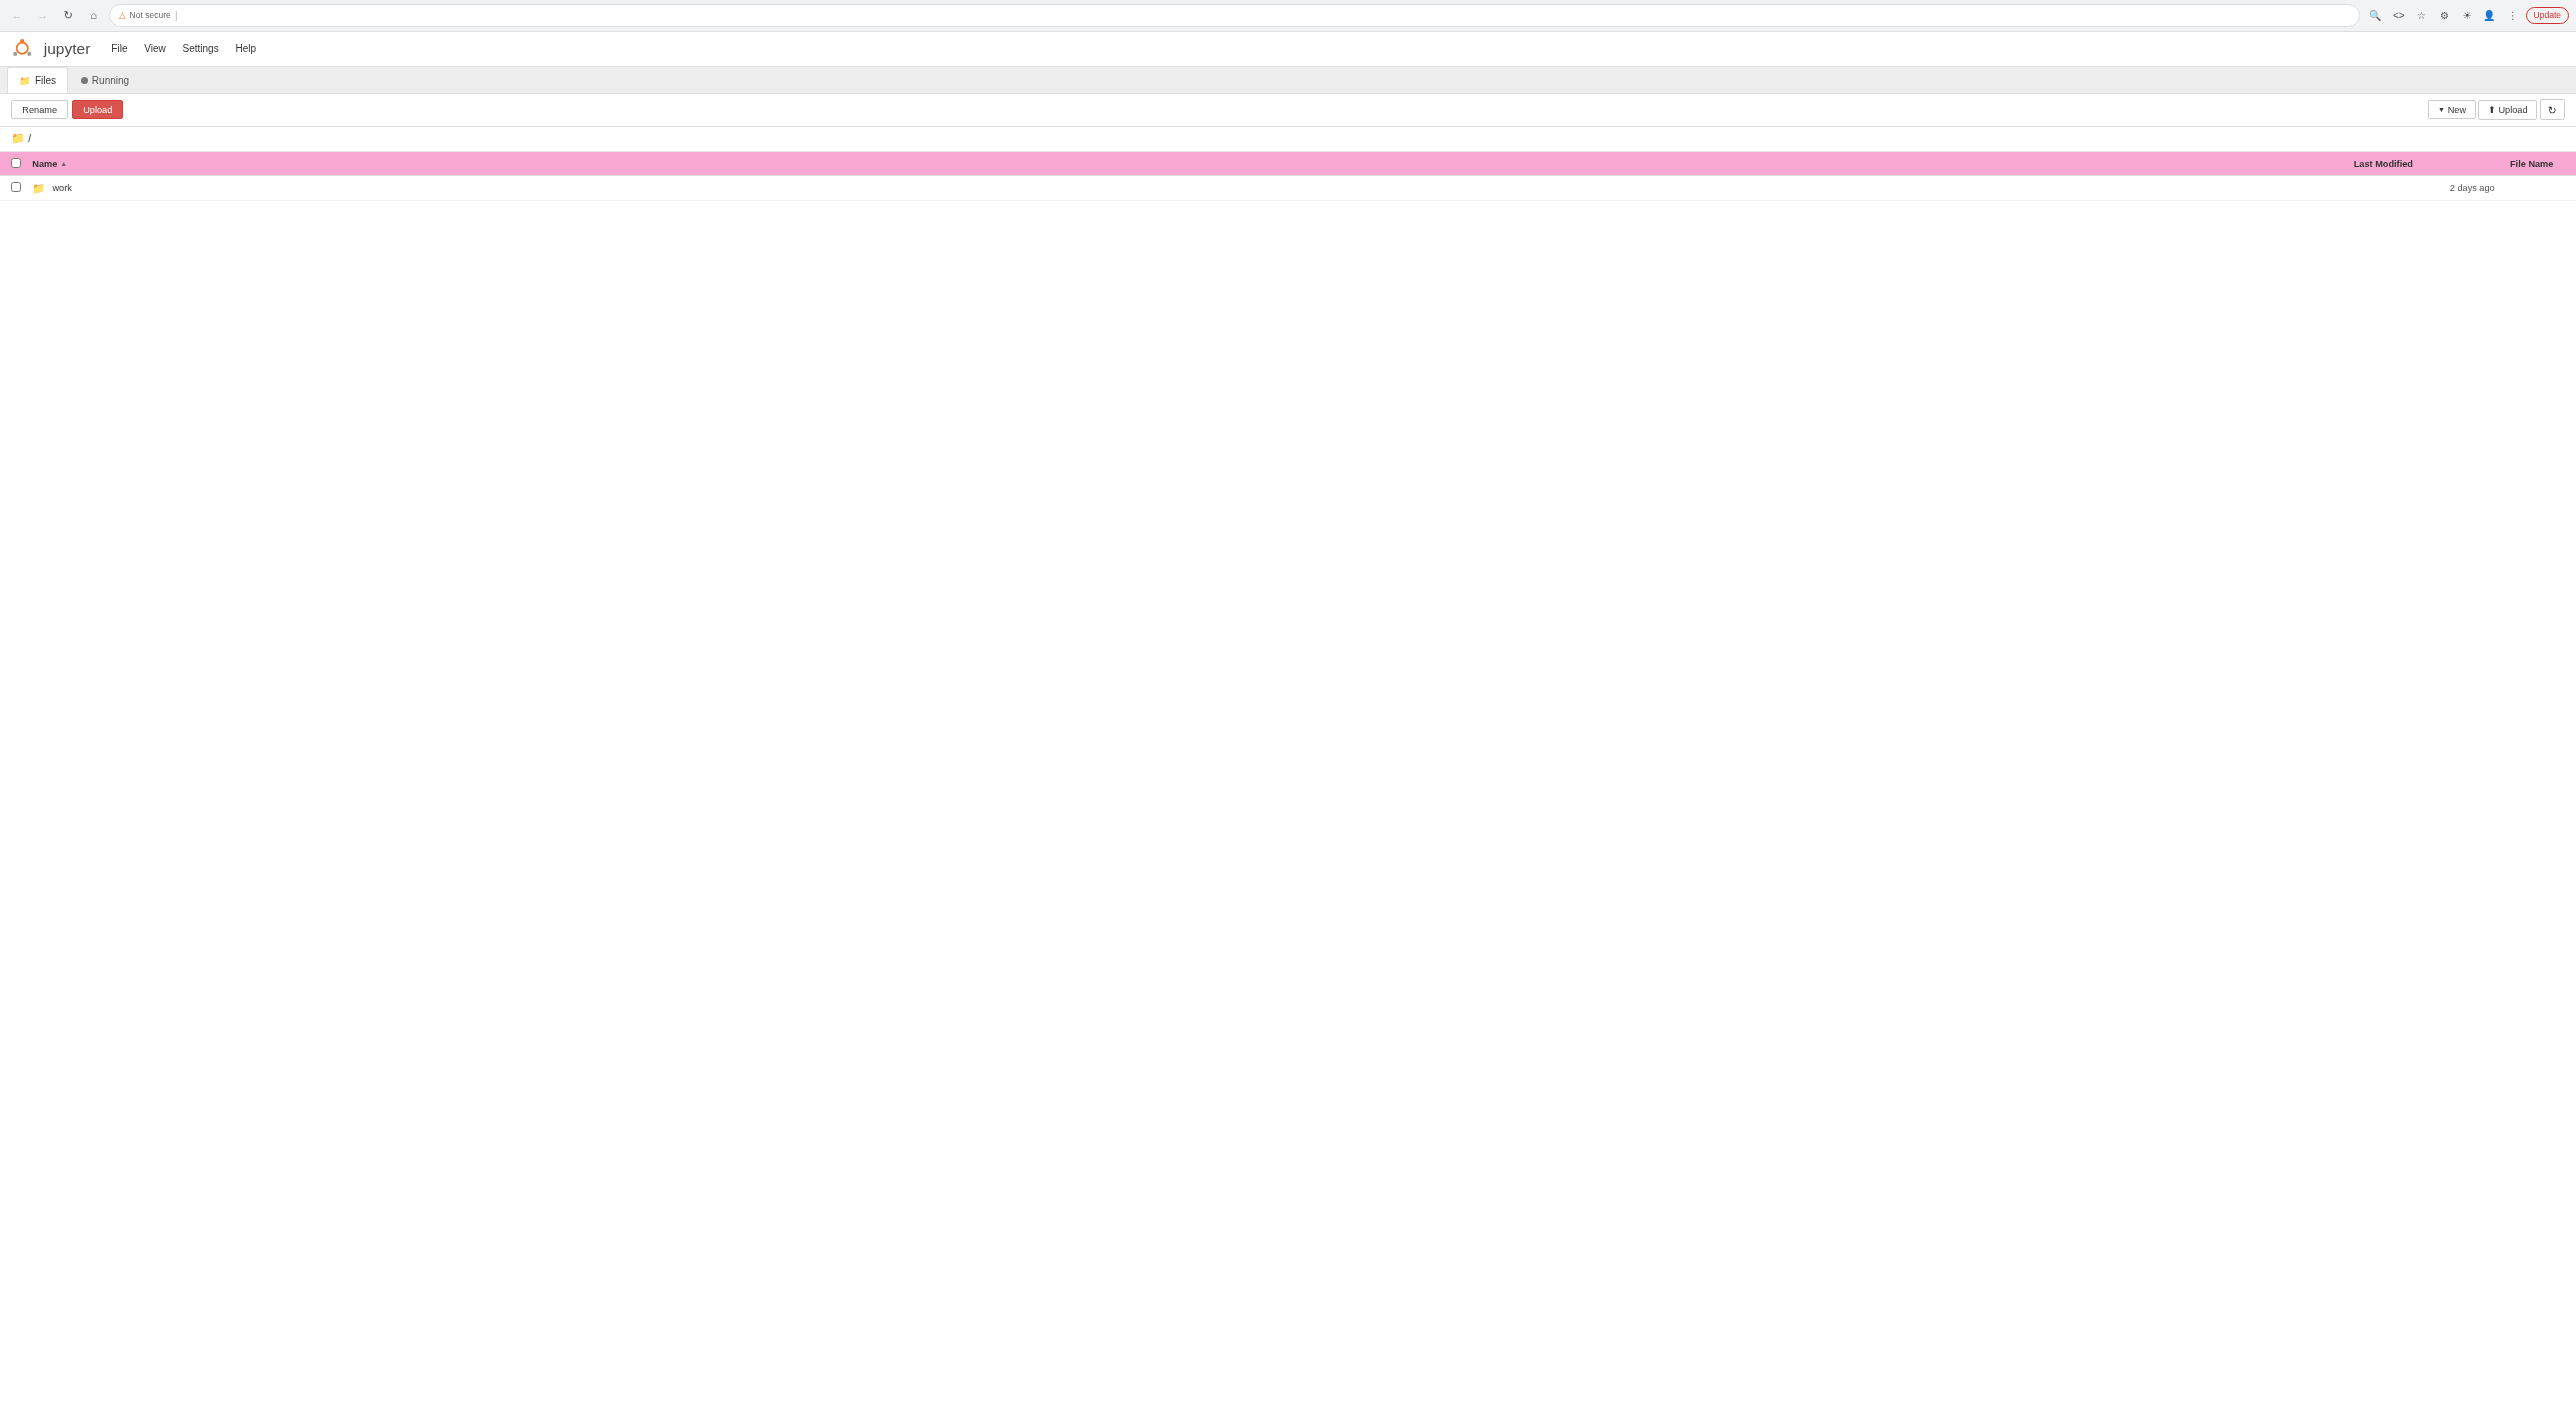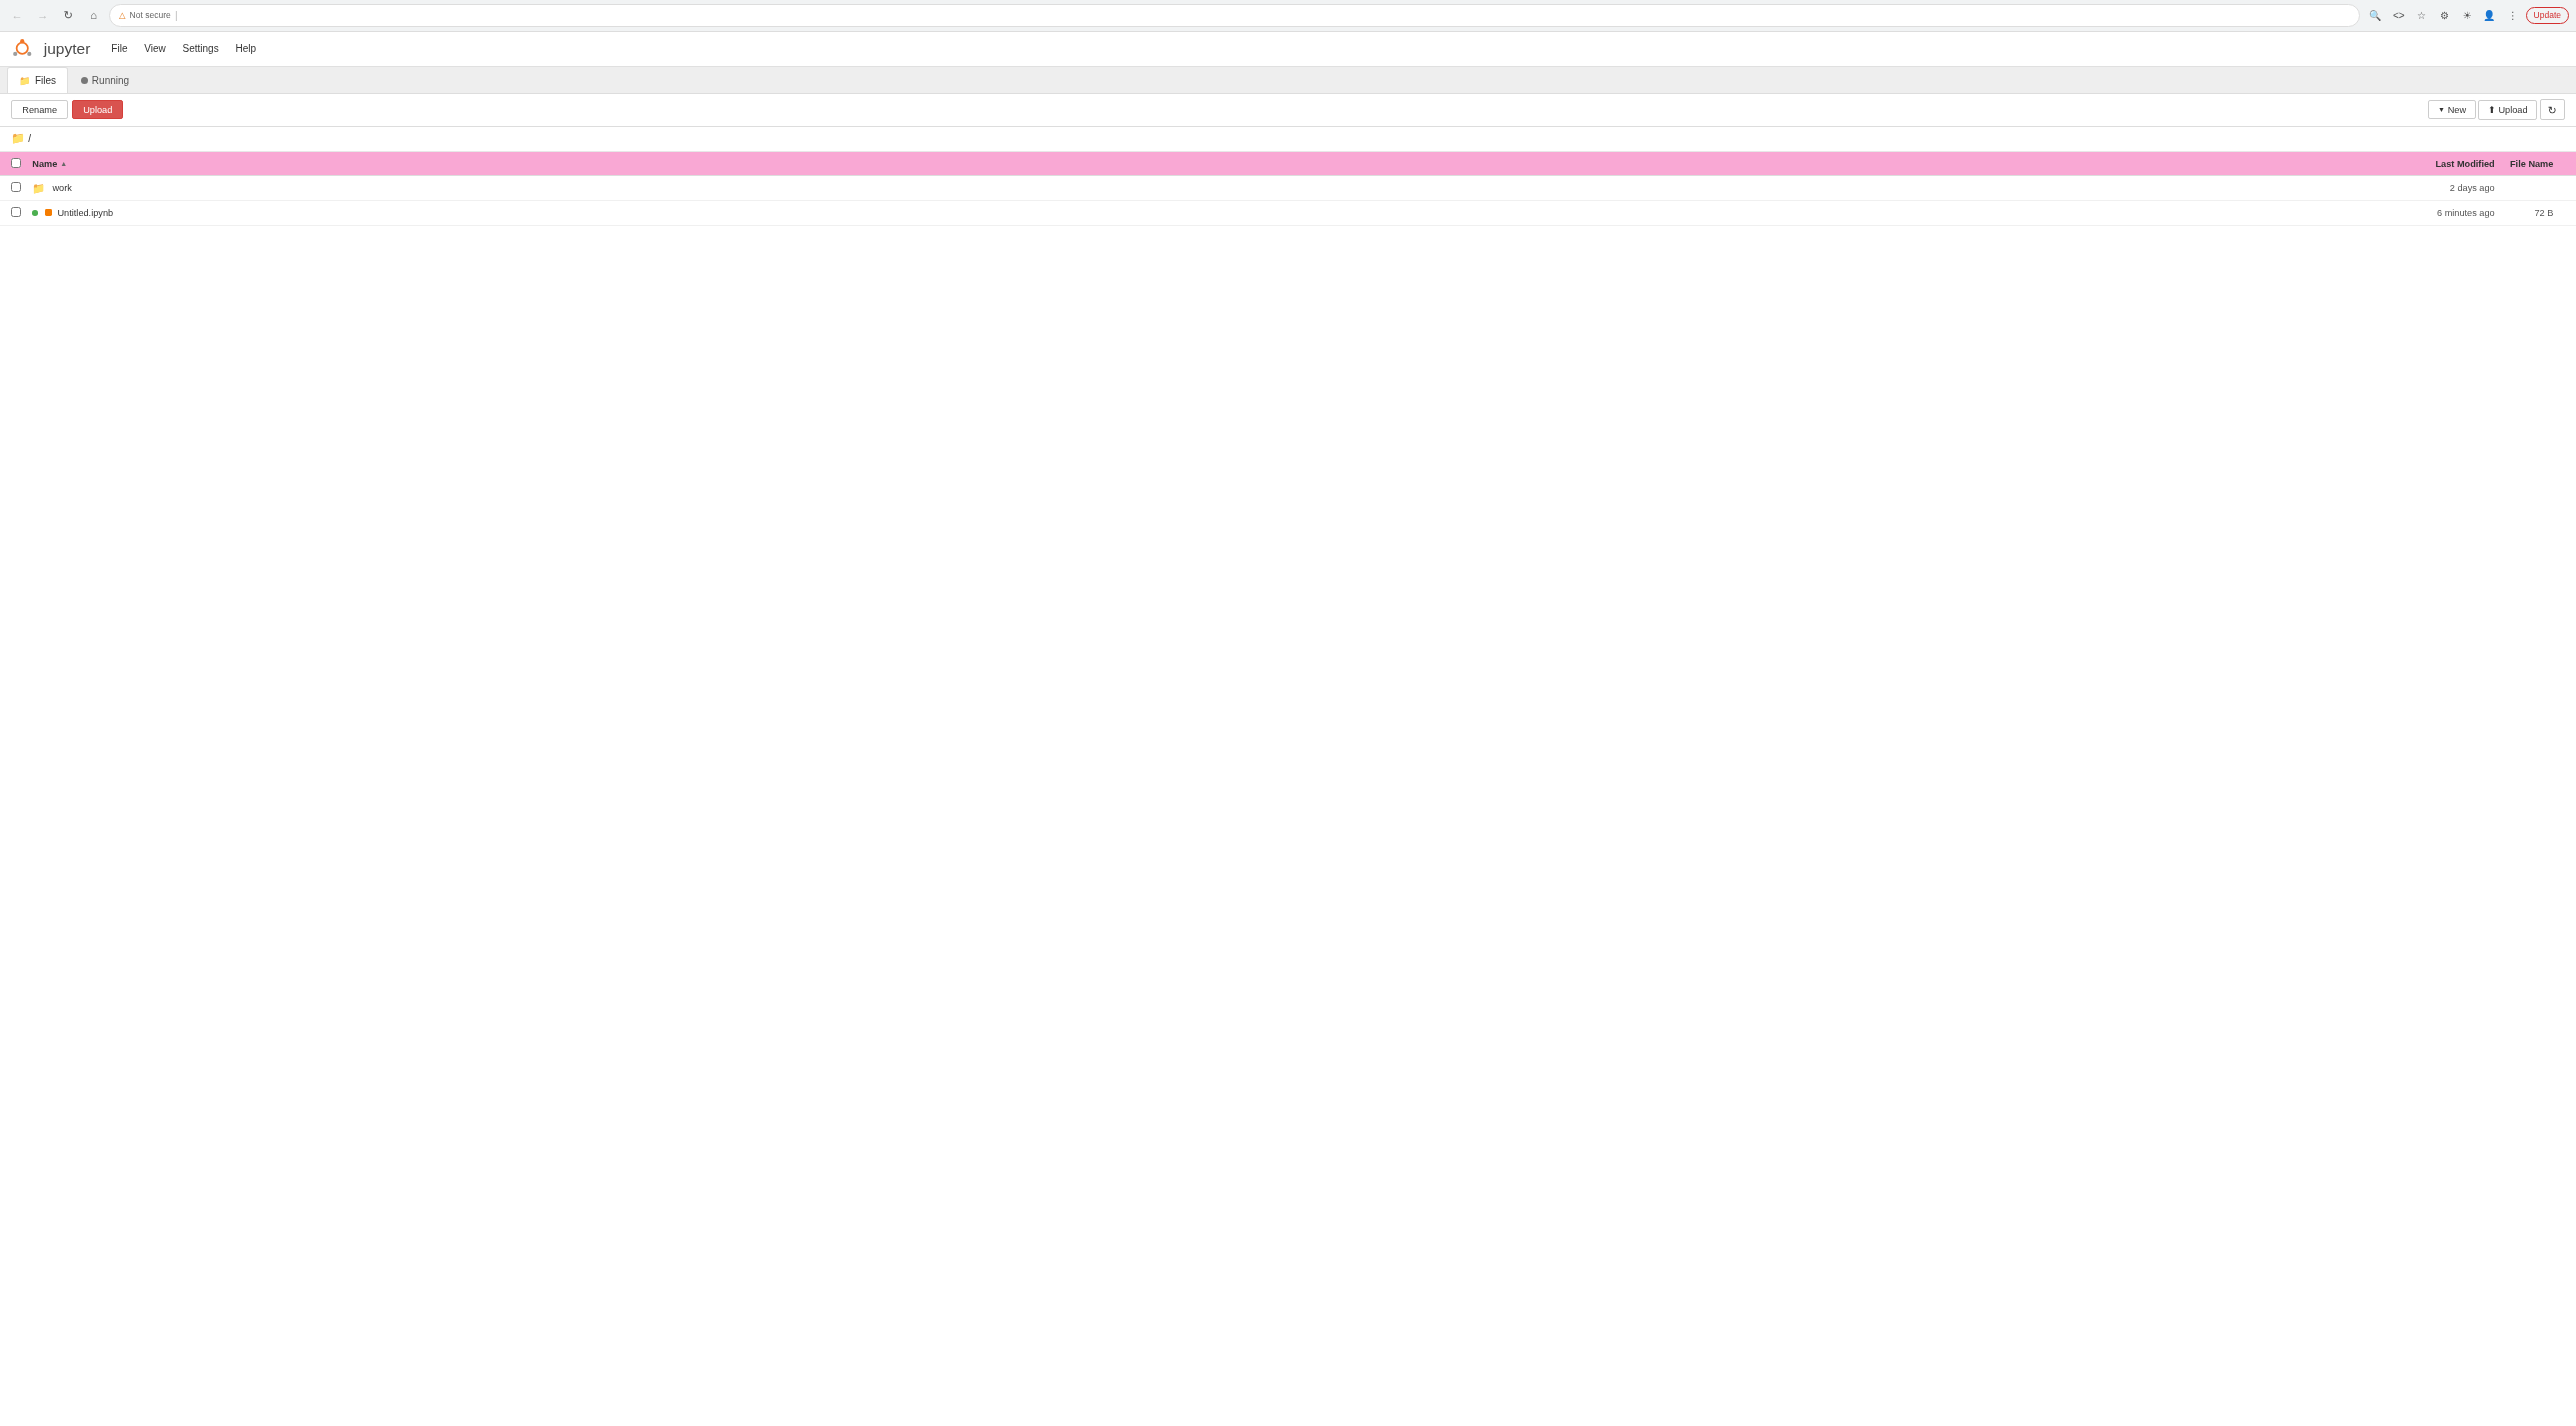--- a/index.html
+++ b/index.html
@@ -207,21 +207,21 @@
       align-items: center;
       padding: 5.6px 11.3px;
       border-bottom: 0.7px solid #ddd;
       background: #f9a8d4;
       font-weight: bold;
       font-size: 9.2px;
       color: #333;
     }
     .col-check { width: 21px; flex-shrink: 0; }
     .col-name { flex: 1; display: flex; align-items: center; gap: 2.8px; }
-    .col-modified { width: 141px; text-align: right; flex-shrink: 0; }
+    .col-modified { width: 141px; text-align: left; flex-shrink: 0; }
     .col-size { width: 70px; text-align: right; flex-shrink: 0; padding-right: 11.3px; }
     .sort-arrow { font-size: 7px; color: #666; }
 
     .file-row {
       display: flex;
       align-items: center;
       padding: 5.6px 11.3px;
       border-bottom: 0.7px solid #f0f0f0;
       background: white;
       cursor: pointer;
@@ -355,28 +355,16 @@
         <input type="checkbox" style="">
       </div>
       <div class="col-name">
         <span class="file-icon">📁</span>
         <a class="file-name-link" href="#">work</a>
       </div>
       <div class="col-modified-val">2 days ago</div>
       <div class="col-size-val"></div>
     </div>
 
-    <div class="file-row">
-      <div class="col-check">
-        <input type="checkbox" style="">
-      </div>
-      <div class="col-name">
-        <span style="width:5.6px;height:5.6px;background:#4caf50;border-radius:50%;display:inline-block;margin-right:4.2px;flex-shrink:0;"></span>
-        <span class="notebook-indicator"></span>
-        <a class="file-name-link" href="#">Untitled.ipynb</a>
-      </div>
-      <div class="col-modified-val">6 minutes ago</div>
-      <div class="col-size-val">72 B</div>
-    </div>
 
   </div>
 </div>
 
 
 </body></html>

